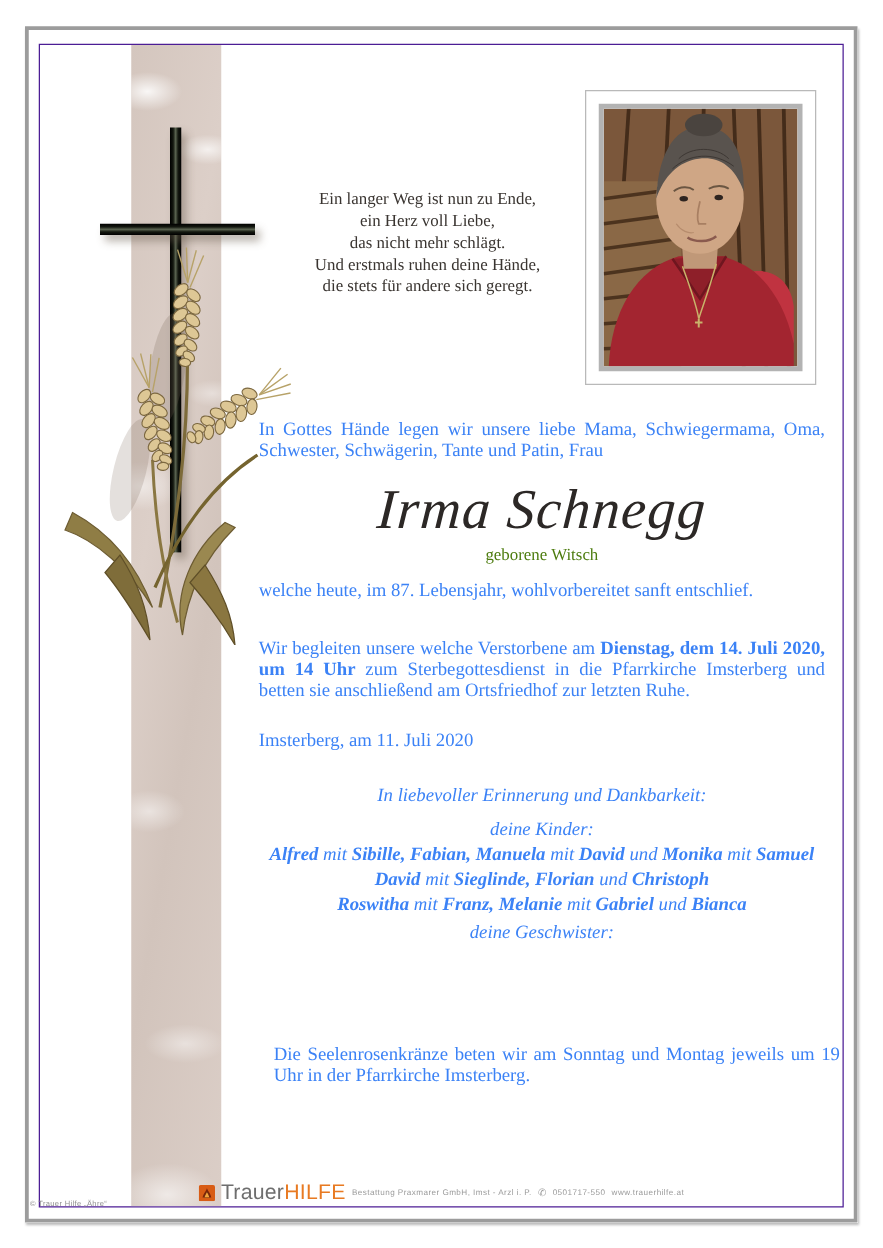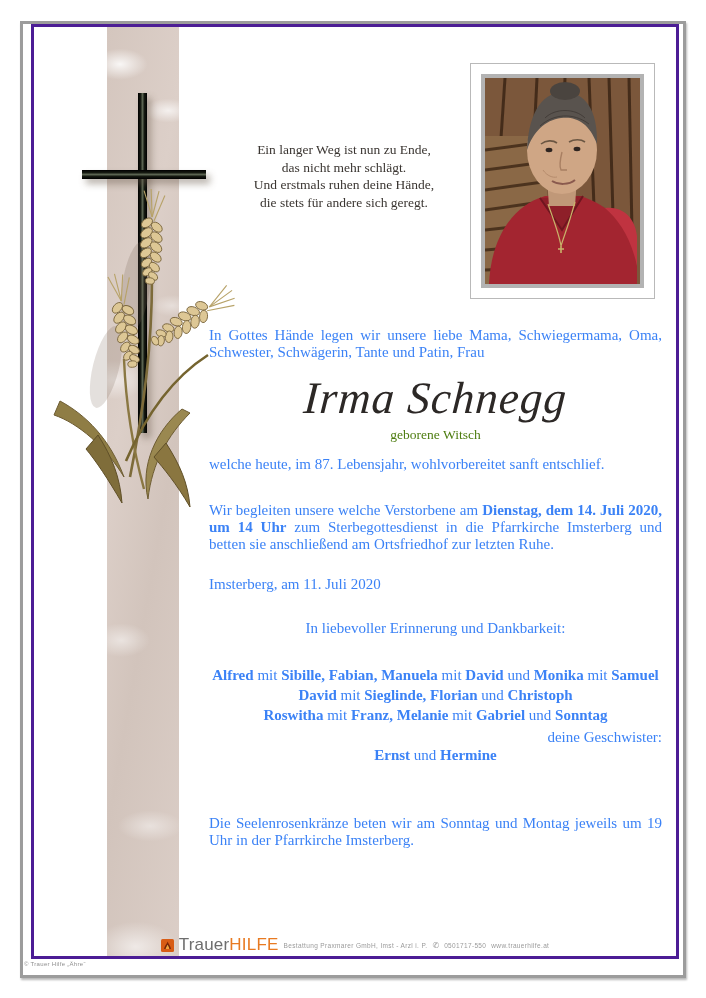--- a/index.html
+++ b/index.html
@@ -1,21 +1,21 @@
 <!DOCTYPE html>
 <html><head>
 <meta charset="utf-8">
 <style>
   html,body{margin:0;padding:0;background:#fff;}
   .page{position:relative;width:706px;height:998px;background:#ffffff;overflow:hidden;
         font-family:"Liberation Serif","DejaVu Serif",serif;color:#332e2a;}
   .outer-border{position:absolute;left:20px;top:21px;width:660px;height:951px;
         border:3px solid #9c9c9c;box-shadow:1px 2px 2px rgba(0,0,0,.28);}
-  .card{position:absolute;left:31px;top:24px;width:642px;height:929px;
-        border:3px solid #4c1d95;background:#fff;overflow:hidden;}
+  .card{position:absolute;left:31px;top:35px;width:642px;height:929px;
+        border:1px solid #4c1d95;background:#fff;overflow:hidden;}
   .stripe{position:absolute;left:73px;top:0;width:72px;height:100%;
         background:
           radial-gradient(ellipse 46px 26px at 18% 4%, rgba(255,255,255,.85), rgba(255,255,255,0) 60%),
           radial-gradient(ellipse 40px 20px at 85% 9%, rgba(255,255,255,.7), rgba(255,255,255,0) 60%),
           radial-gradient(ellipse 50px 30px at 10% 38%, rgba(255,255,255,.55), rgba(255,255,255,0) 65%),
           radial-gradient(ellipse 34px 18px at 90% 30%, rgba(255,255,255,.4), rgba(255,255,255,0) 60%),
           radial-gradient(ellipse 44px 26px at 20% 66%, rgba(255,255,255,.5), rgba(255,255,255,0) 65%),
           radial-gradient(ellipse 50px 24px at 60% 86%, rgba(255,255,255,.45), rgba(255,255,255,0) 65%),
           radial-gradient(ellipse 60px 36px at 40% 99%, rgba(255,255,255,.6), rgba(255,255,255,0) 70%),
           linear-gradient(100deg,#d4c6be 0%,#dccfc8 35%,#d2c4bc 60%,#dbcec7 100%);}
@@ -27,21 +27,21 @@
         box-shadow:4px 5px 7px rgba(105,90,75,.45);}
   .wheat{position:absolute;left:6px;top:150px;}
   .photo-frame{position:absolute;left:436px;top:36px;width:185px;height:236px;
         border:1px solid #b9b9b9;background:#fff;box-sizing:border-box;
         display:flex;align-items:center;justify-content:center;}
   .photo-inner{border:4px solid #b3b3b3;width:155px;height:206px;}
   .poem{position:absolute;left:120px;top:114px;width:380px;text-align:center;
         font-size:13.5px;line-height:17.5px;color:#3a3531;}
   .block{position:absolute;left:175px;width:453px;font-size:15px;line-height:17px;color:#3b82f6;}
   .justify{text-align:justify;}
-  .centered{text-align:center;white-space:nowrap;}
+  .centered{text-align:center;white-space:nowrap;font-style:italic;}
   .name{position:absolute;left:160px;top:346px;width:483px;text-align:center;
         font-style:italic;font-size:45px;line-height:50px;letter-spacing:1px;color:#2c2826;
         transform:skewX(-4deg);}
   .maiden{position:absolute;left:175px;top:400px;width:453px;text-align:center;font-size:13.5px;color:#4d7c0f;}
   b{font-weight:bold;}
   .footer{position:absolute;left:0;right:0;top:908px;display:flex;justify-content:center;
         align-items:center;gap:5px;font-family:"Liberation Sans","DejaVu Sans",sans-serif;}
   .brand{font-size:17px;color:#6e6e6e;letter-spacing:.2px;}
   .brand .hilfe{color:#e87a22;font-weight:400;}
   .small-print{font-size:6.5px;color:#9a9a9a;letter-spacing:.35px;}
@@ -150,44 +150,45 @@
         <path d="M67,103 C73,107 84,107 90,102" stroke="#8a5a4e" stroke-width="2" fill="none"></path>
         <path d="M58,92 C62,98 68,100 72,99" stroke="#b68c6d" stroke-width="1" fill="none"></path>
 
         <path d="M63,126 C70,146 74,156 76,168 M90,124 C84,146 79,158 76,168" stroke="#c9b36a" stroke-width="1.2" fill="none"></path>
         <path d="M76,168 l0,7 m-3,-4 l6,0" stroke="#c9b36a" stroke-width="1.6" fill="none"></path>
       </svg>
     </div>
 
     <div class="poem">
       <div>Ein langer Weg ist nun zu Ende,</div>
+      <div>ein Herz voll Liebe,</div>
       <div>das nicht mehr schlägt.</div>
       <div>Und erstmals ruhen deine Hände,</div>
       <div>die stets für andere sich geregt.</div>
     </div>
 
     <p class="block justify" style="top:300px;margin:0;">In Gottes Hände legen wir unsere liebe Mama, Schwiegermama, Oma, Schwester, Schwägerin, Tante und Patin, Frau</p>
 
     <div class="name">Irma Schnegg</div>
     <div class="maiden">geborene Witsch</div>
 
     <p class="block" style="top:429px;margin:0;">welche heute, im 87. Lebensjahr, wohlvorbereitet sanft entschlief.</p>
 
     <p class="block justify" style="top:475px;margin:0;"><span>Wir begleiten unsere welche Verstorbene am </span><b>Dienstag, dem 14. Juli 2020, um 14 Uhr</b><span> zum Sterbegottesdienst in die Pfarrkirche Imsterberg und betten sie anschließend am Ortsfriedhof zur letzten Ruhe.</span></p>
 
     <p class="block" style="top:549px;margin:0;">Imsterberg, am 11. Juli 2020</p>
 
     <div class="block centered" style="top:593px;">In liebevoller Erinnerung und Dankbarkeit:</div>
+    <div class="block centered" style="top:620px;">deine Kinder:</div>
     <div class="block centered" style="top:640px;"><b>Alfred</b><span> mit </span><b>Sibille, Fabian, Manuela</b><span> mit </span><b>David</b><span> und </span><b>Monika</b><span> mit </span><b>Samuel</b></div>
     <div class="block centered" style="top:660px;"><b>David</b><span> mit </span><b>Sieglinde, Florian</b><span> und </span><b>Christoph</b></div>
-    <div class="block centered" style="top:680px;"><b>Roswitha</b><span> mit </span><b>Franz, Melanie</b><span> mit </span><b>Gabriel</b><span> und </span><b>Sonntag</b></div>
-    <div class="block centered" style="top:702px;text-align:right;">deine Geschwister:</div>
-    <div class="block centered" style="top:720px;"><b>Ernst</b><span> und </span><b>Hermine</b></div>
-
-    <p class="block justify" style="top:788px;margin:0;font-family:Liberation Serif, serif;">Die Seelenrosenkränze beten wir am Sonntag und Montag jeweils um 19 Uhr in der Pfarrkirche Imsterberg.</p>
+    <div class="block centered" style="top:680px;"><b>Roswitha</b><span> mit </span><b>Franz, Melanie</b><span> mit </span><b>Gabriel</b><span> und </span><b>Bianca</b></div>
+    <div class="block centered" style="top:702px;">deine Geschwister:</div>
+
+    <p class="block justify" style="top:788px;margin:12px;font-family:Liberation Serif, serif;">Die Seelenrosenkränze beten wir am Sonntag und Montag jeweils um 19 Uhr in der Pfarrkirche Imsterberg.</p>
 
     <div class="footer">
       <svg width="13" height="13" viewBox="0 0 13 13">
         <rect width="13" height="13" rx="1.5" fill="#d85c15"></rect>
         <path d="M3,10 C4,6 6,5 6.5,2.5 C7.5,5 9.5,6.5 10,10 Z" fill="#7a2508"></path>
         <path d="M4.5,10 C5,8 6,7 6.5,5.5 C7.3,7 8.2,8 8.5,10 Z" fill="#f4a round"></path>
         <path d="M4.5,10 C5,8 6,7 6.5,5.5 C7.3,7 8.2,8 8.5,10 Z" fill="#f5a23c"></path>
       </svg>
       <span class="brand"><span>Trauer</span><span class="hilfe">HILFE</span></span>
       <span class="small-print">Bestattung Praxmarer GmbH, Imst - Arzl i. P.</span>

